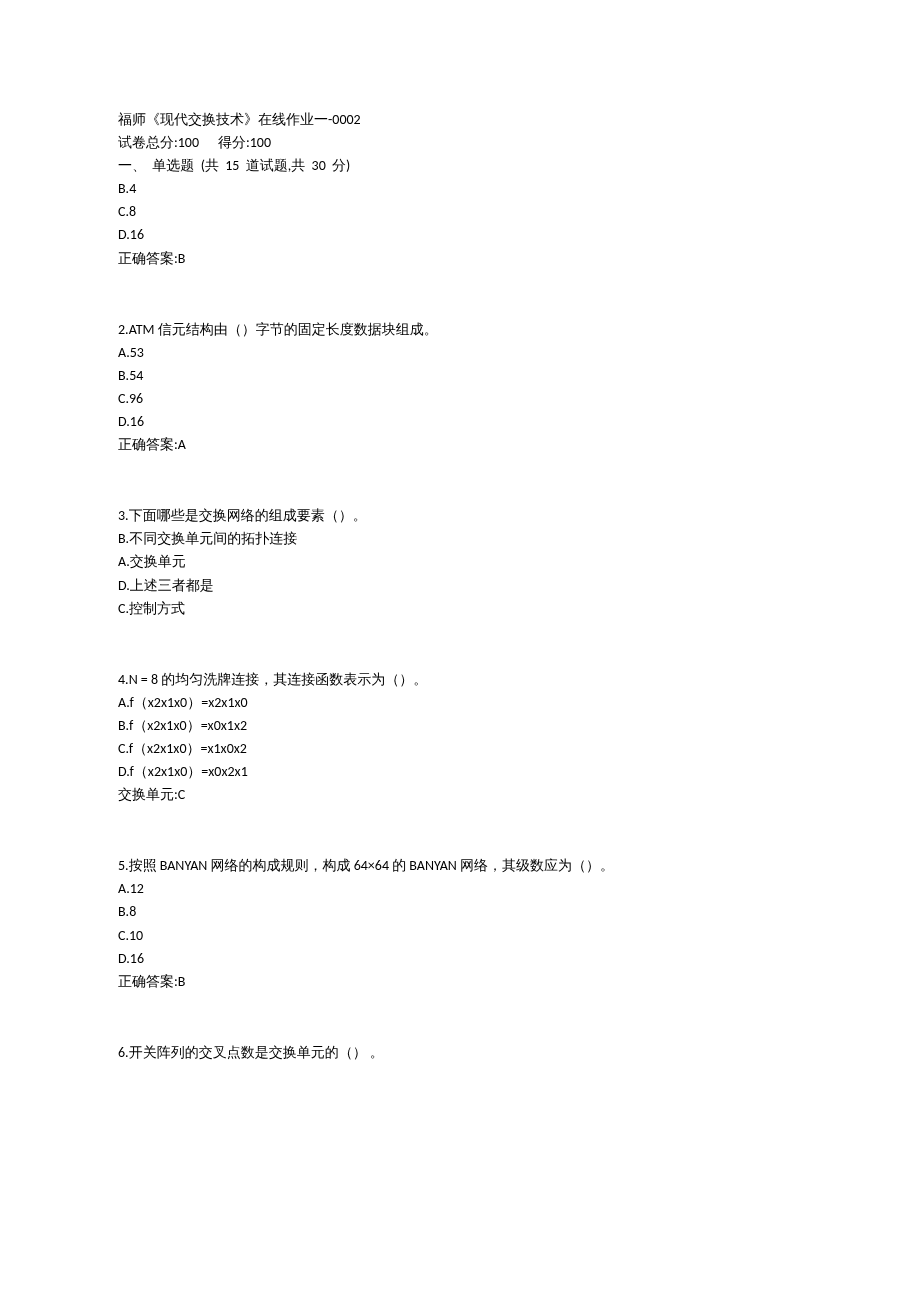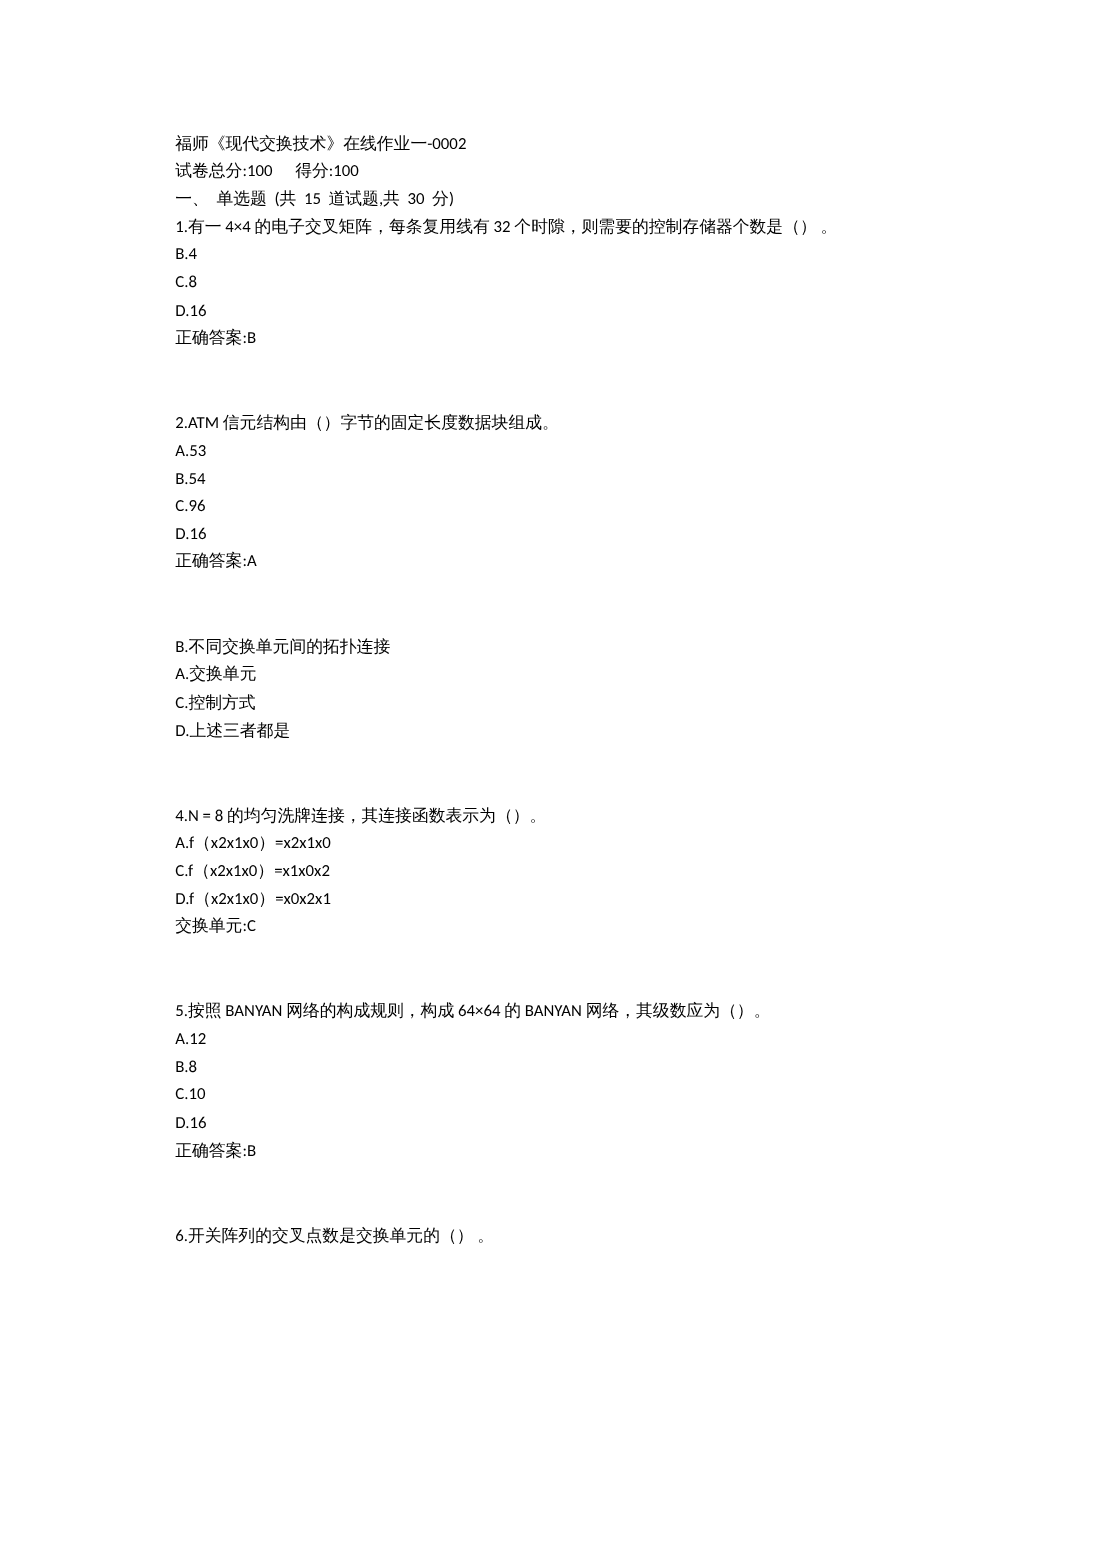--- a/index.html
+++ b/index.html
@@ -10,58 +10,58 @@
     margin: 0;
     padding: 0;
     width: 920px;
     line-height: 1.65;
   }
   .page {
     padding: 108px 118px 60px 118px;
   }
   .line {
     white-space: pre-wrap;
-    margin-left: 28px;
   }
   .spacer {
     height: 48px;
   }
 </style>
 </head>
 <body>
 
 <div class="page">
 
   <div class="line">福师《现代交换技术》在线作业一-0002</div>
   <div class="line">试卷总分:100&nbsp;&nbsp;&nbsp;&nbsp;&nbsp;&nbsp;得分:100</div>
   <div class="line">一、&nbsp; 单选题  (共  15  道试题,共  30  分)</div>
 
-  <div class="line">1.有一 4×4 的电子交叉矩阵，每条复用线有 32 个时隙，则需要的控制存储器个数是（） 。</div>
   <div class="line">B.4</div>
   <div class="line">C.8</div>
   <div class="line">D.16</div>
   <div class="line">正确答案:B</div>
   <div class="spacer"></div>
 
   <div class="line">2.ATM 信元结构由（）字节的固定长度数据块组成。</div>
   <div class="line">A.53</div>
   <div class="line">B.54</div>
   <div class="line">C.96</div>
   <div class="line">D.16</div>
   <div class="line">正确答案:A</div>
   <div class="spacer"></div>
 
+  <div class="line">3.下面哪些是交换网络的组成要素（）。</div>
   <div class="line">B.不同交换单元间的拓扑连接</div>
   <div class="line">A.交换单元</div>
+  <div class="line">D.上述三者都是</div>
   <div class="line">C.控制方式</div>
-  <div class="line">D.上述三者都是</div>
   <div class="spacer"></div>
 
   <div class="line">4.N = 8 的均匀洗牌连接，其连接函数表示为（）。</div>
   <div class="line">A.f（x2x1x0）=x2x1x0</div>
+  <div class="line">B.f（x2x1x0）=x0x1x2</div>
   <div class="line">C.f（x2x1x0）=x1x0x2</div>
   <div class="line">D.f（x2x1x0）=x0x2x1</div>
   <div class="line">交换单元:C</div>
   <div class="spacer"></div>
 
   <div class="line">5.按照 BANYAN 网络的构成规则，构成 64×64 的 BANYAN 网络，其级数应为（）。</div>
   <div class="line">A.12</div>
   <div class="line">B.8</div>
   <div class="line">C.10</div>
   <div class="line">D.16</div>

